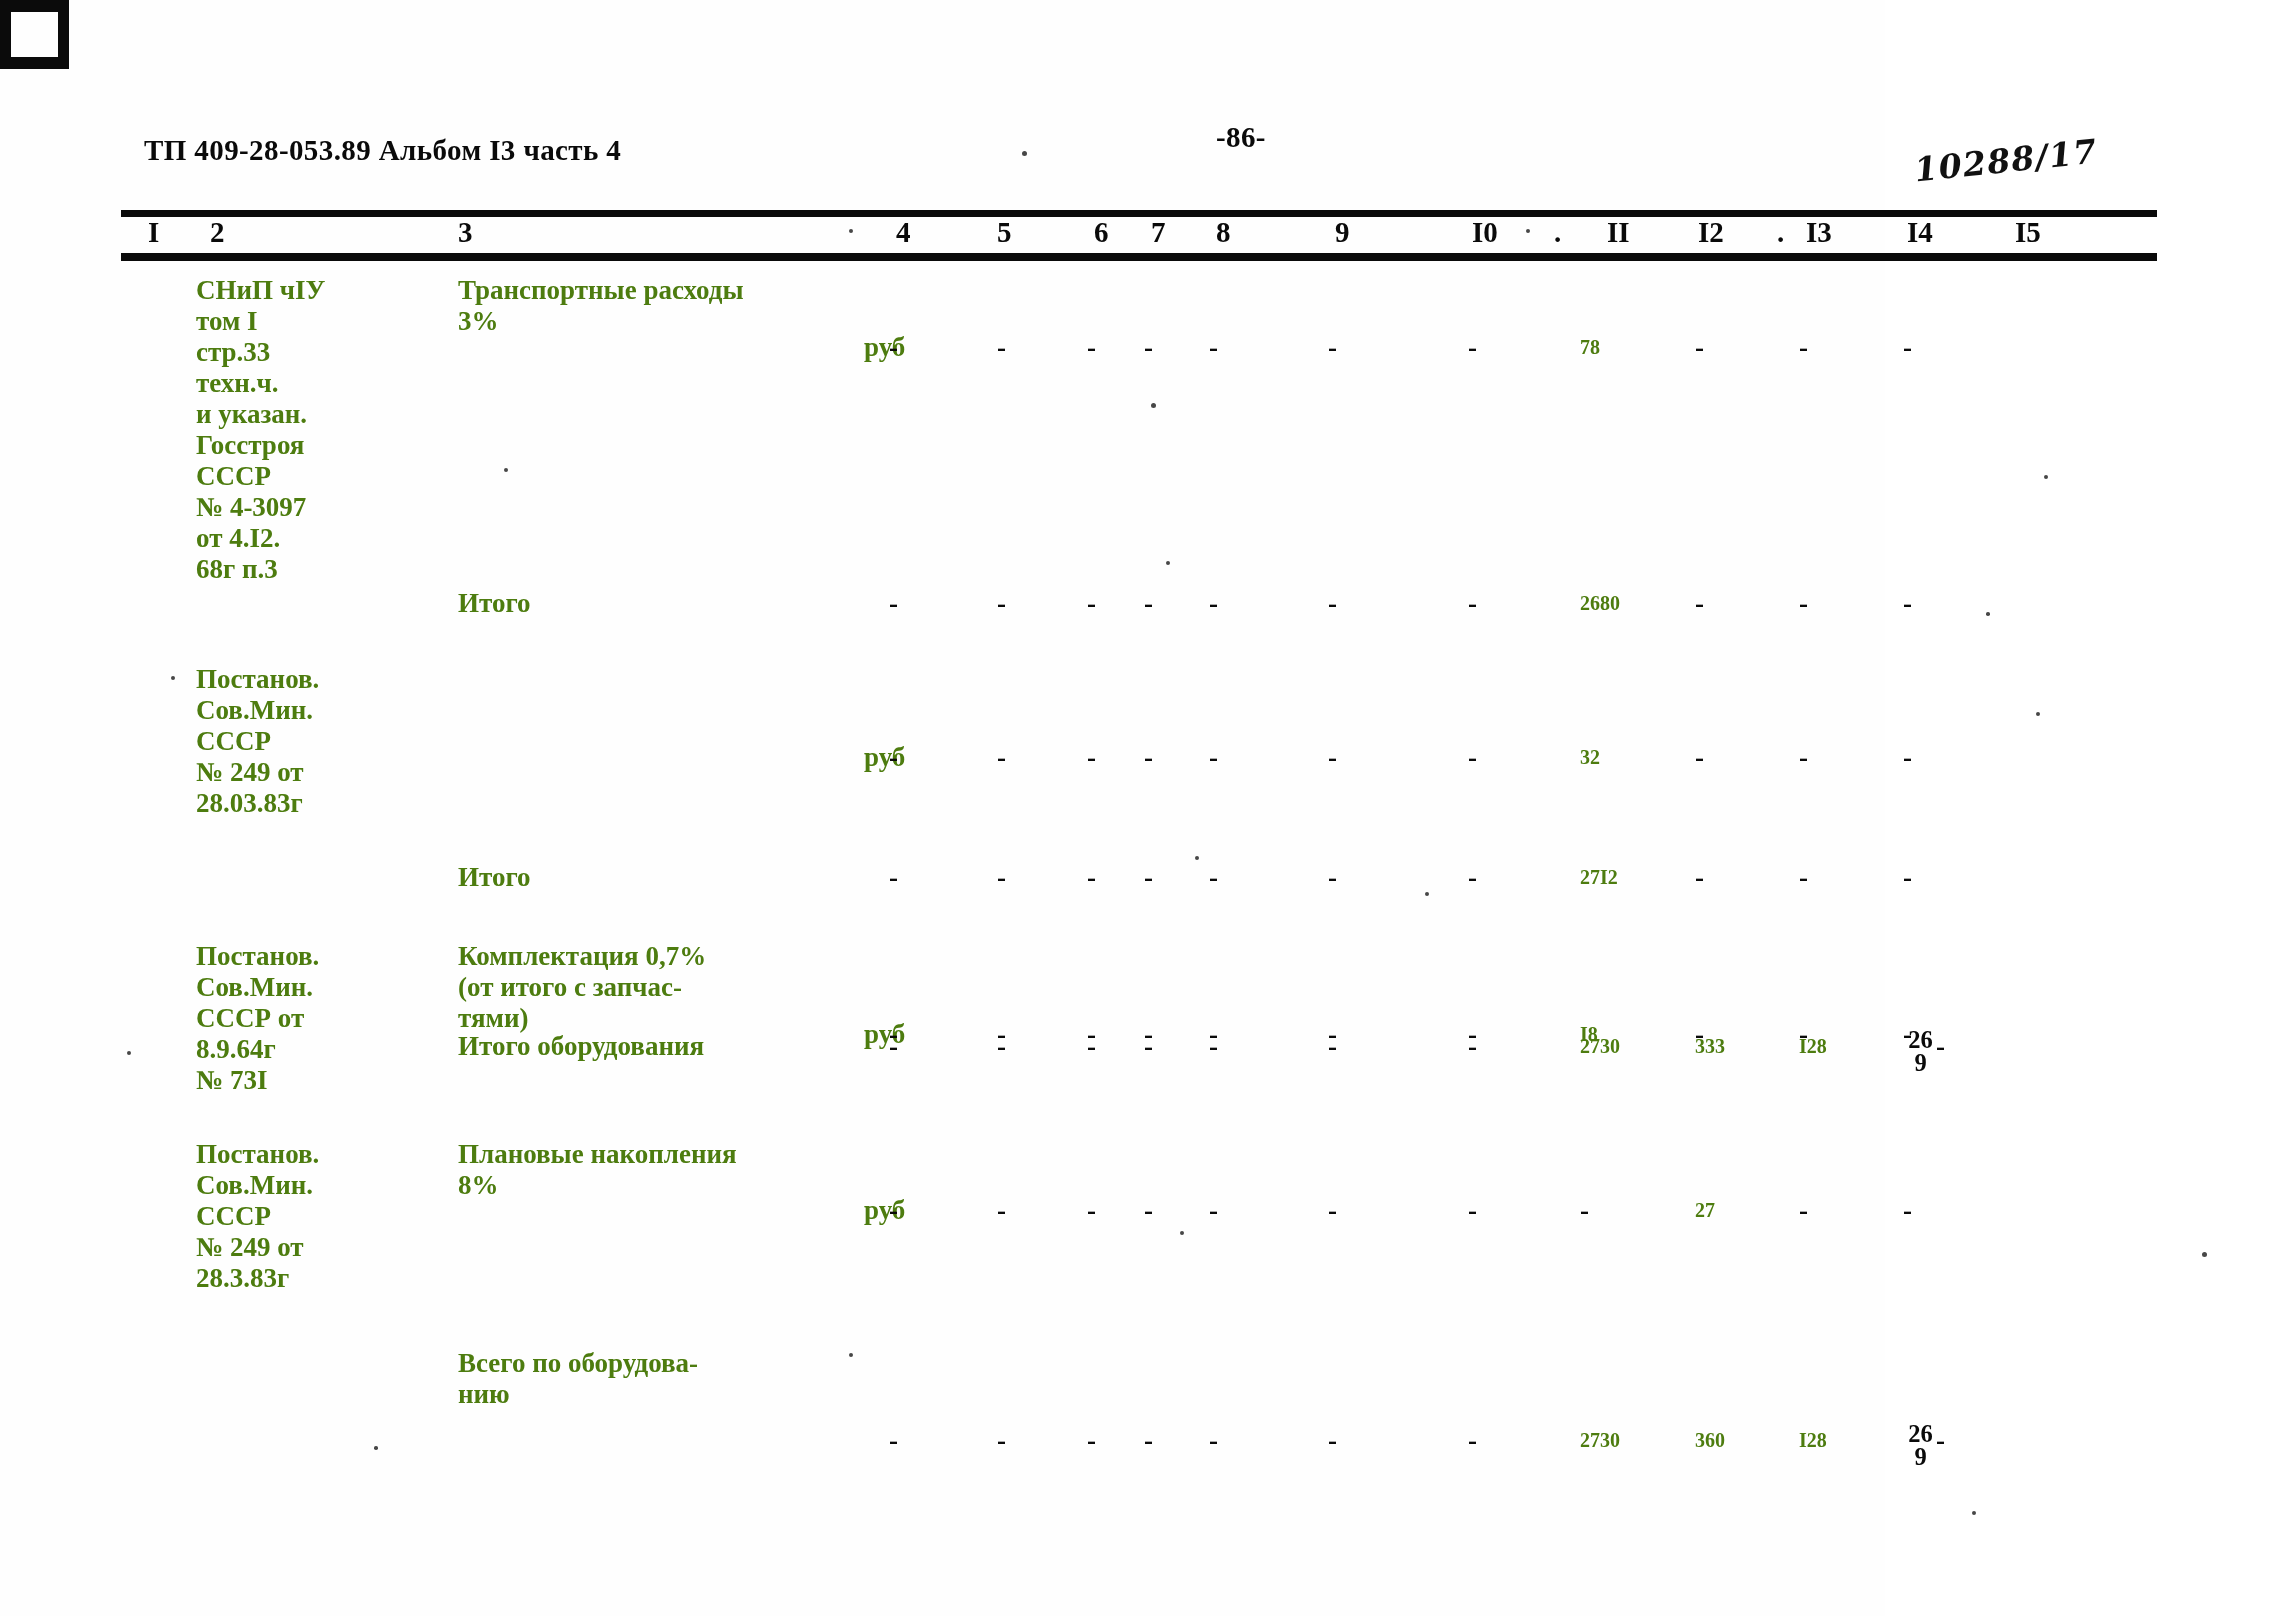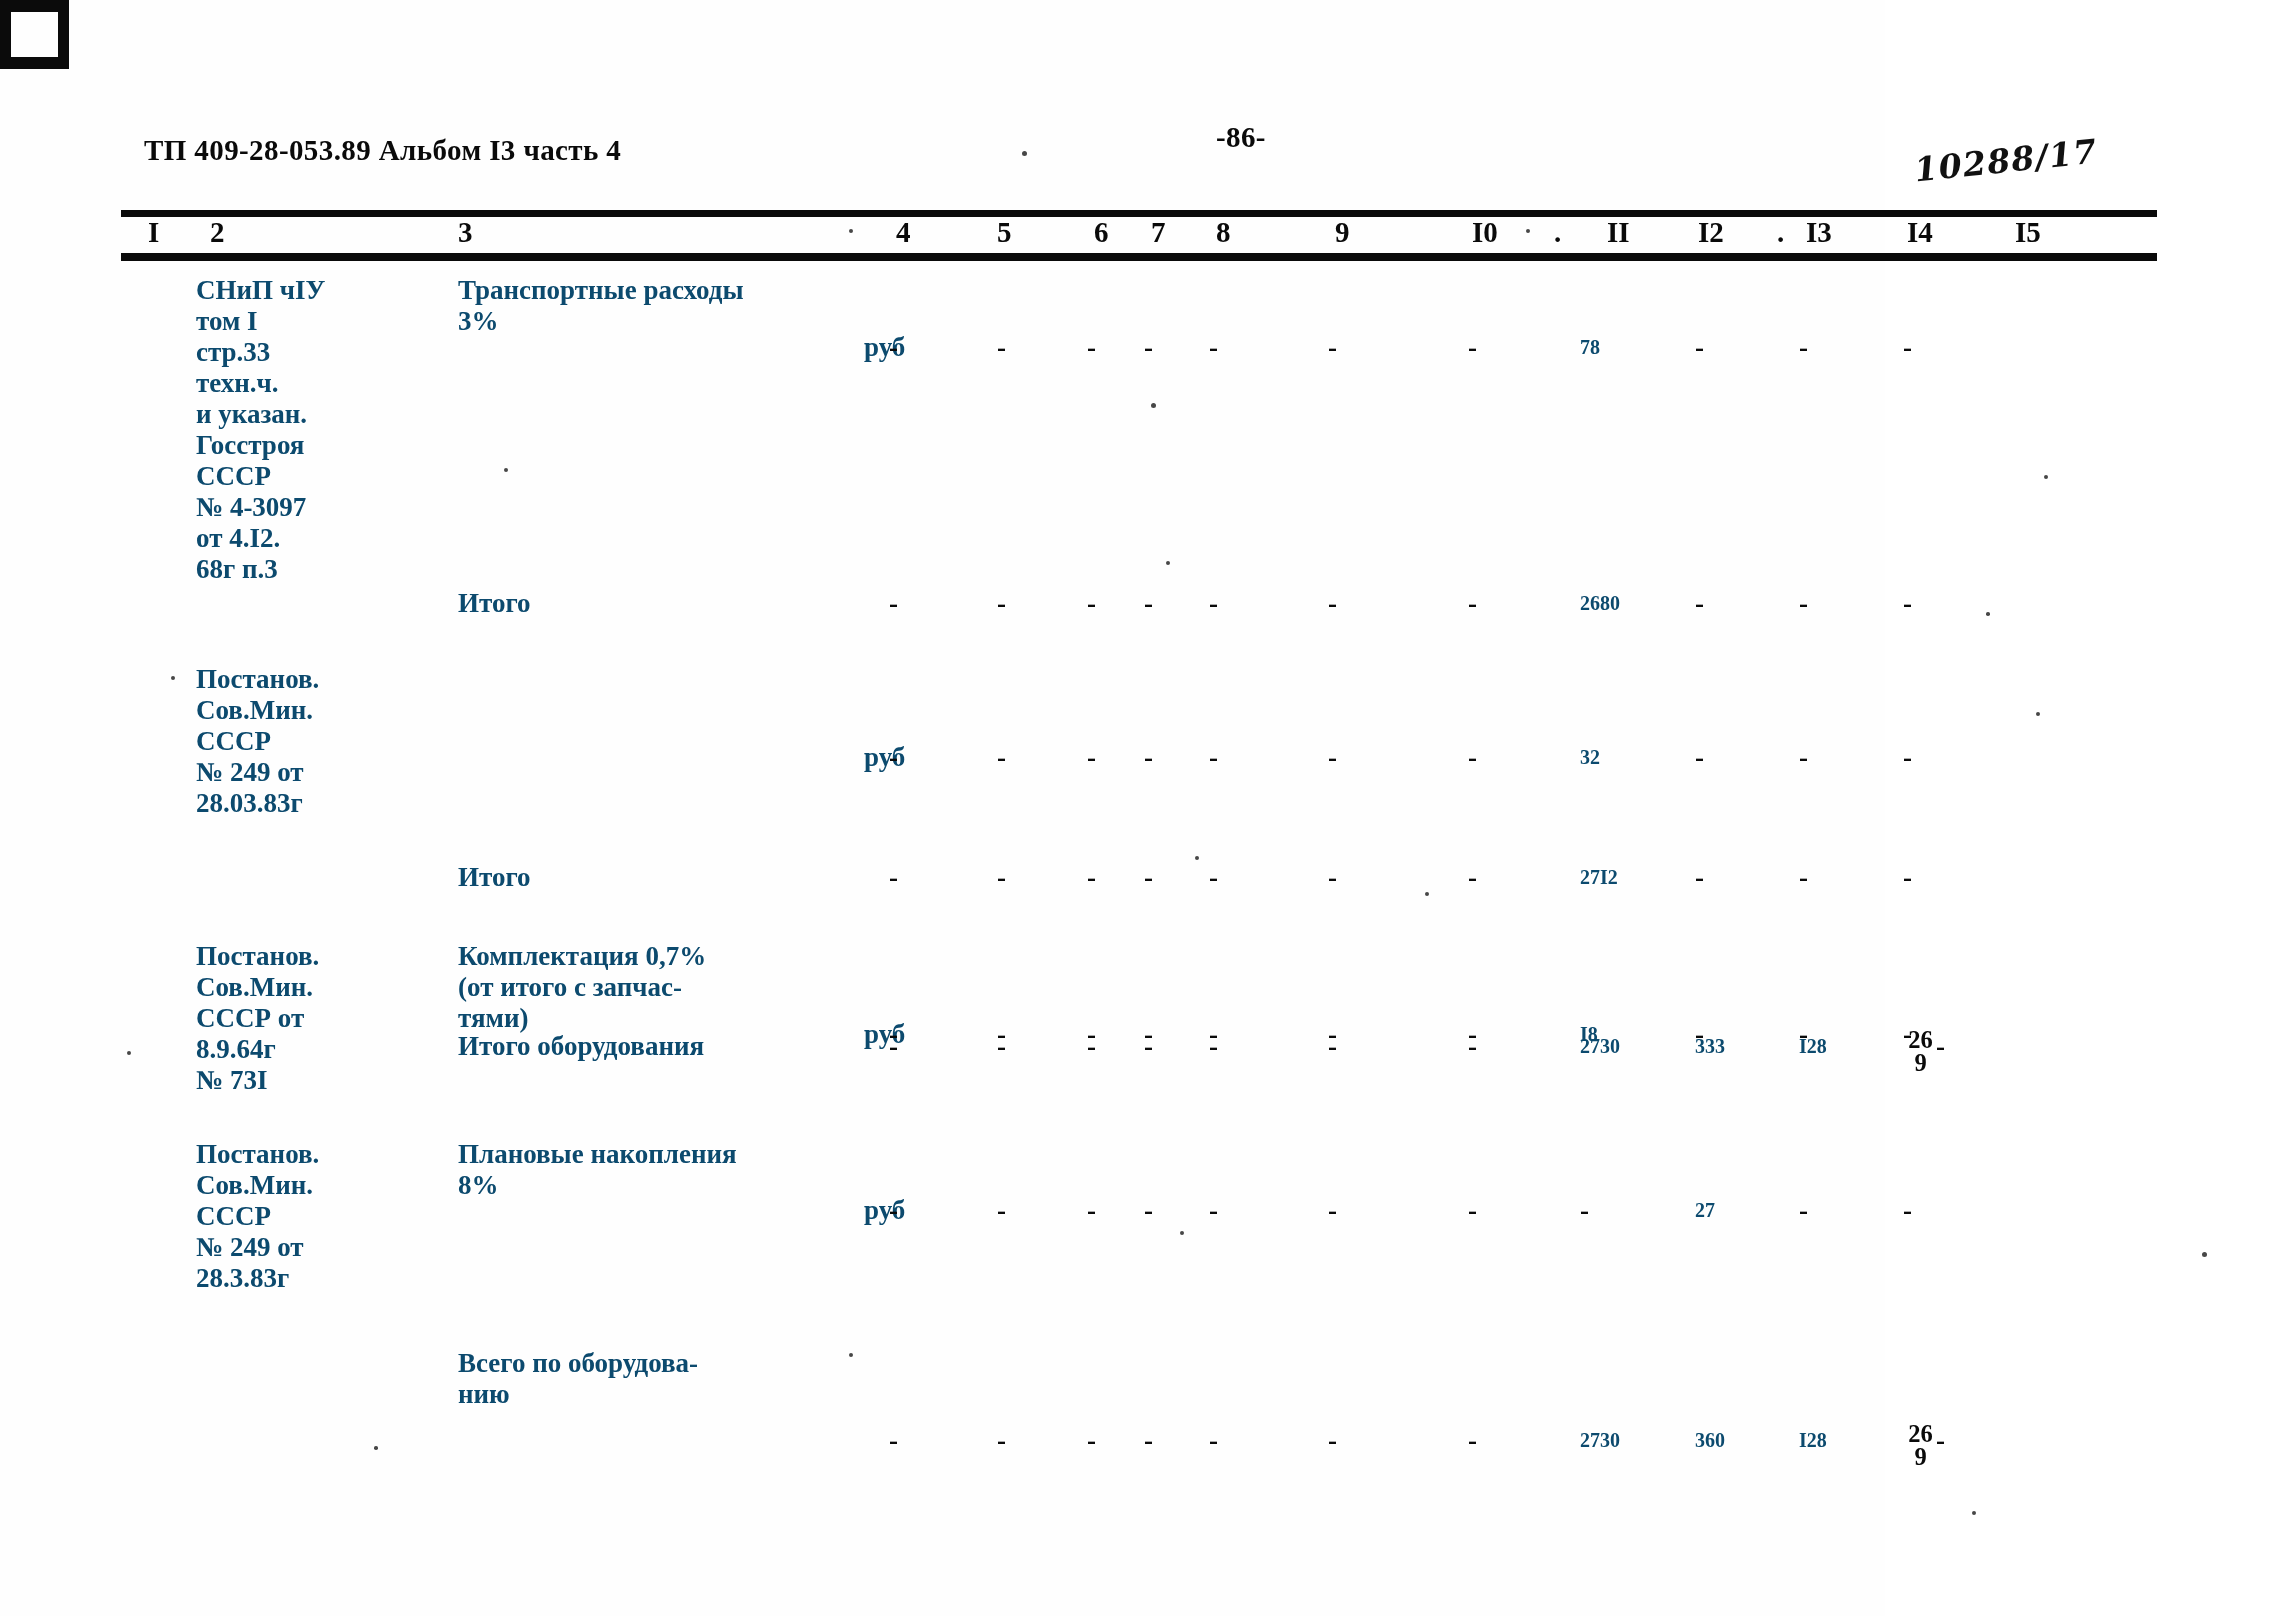--- a/index.html
+++ b/index.html
@@ -113,21 +113,21 @@
     position: absolute;
     left: 0;
     top: 261px;
     width: 2295px;
     height: 1130px;
   }
   .cell {
     position: absolute;
     font-family: "Liberation Serif", "DejaVu Serif", serif;
     font-weight: bold;
-    color: #0c4a6e;
+    color: #4d7c0f;
     font-size: 27px;
     line-height: 31px;
     white-space: pre;
   }
   .cell.c2 { left: 196px; width: 237px; }
   .cell.c3 { left: 458px; width: 417px; }
   .cell.unit { font-size: 27px; }
   .cell.num  { font-size: 20px; text-align: left; }
 
   .dash {

